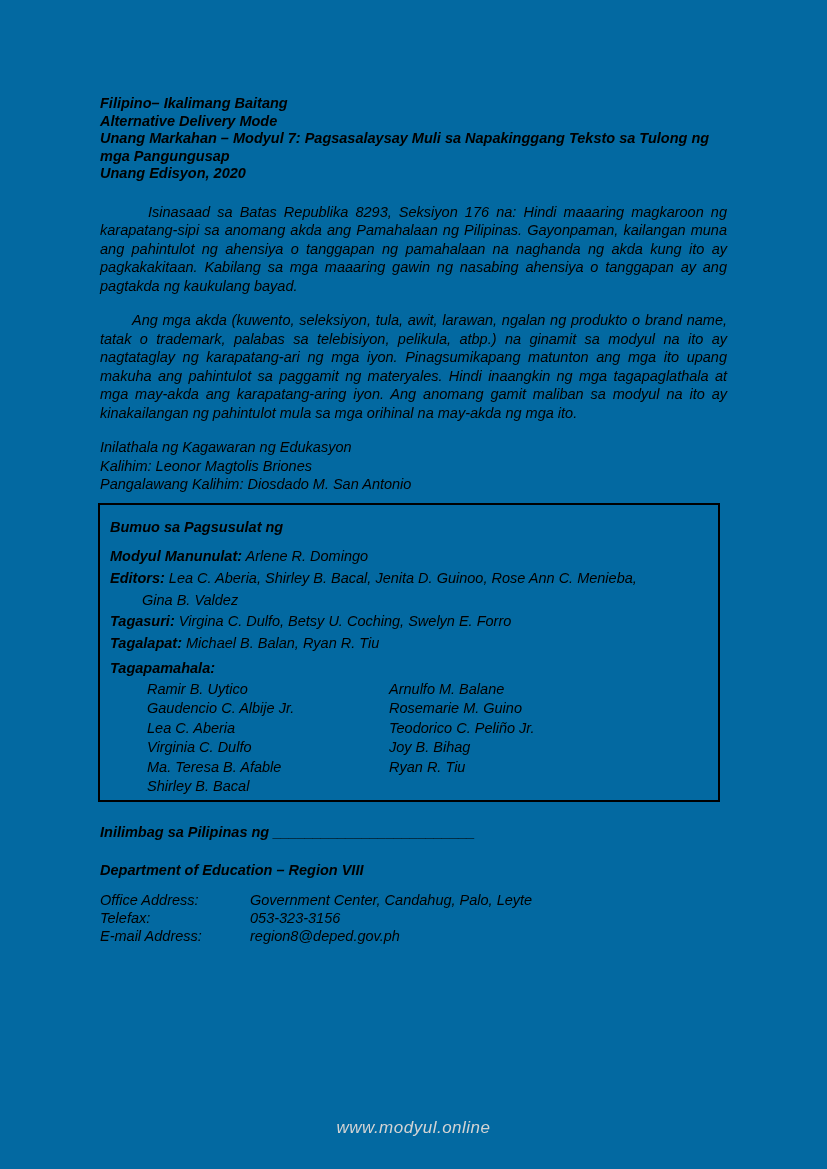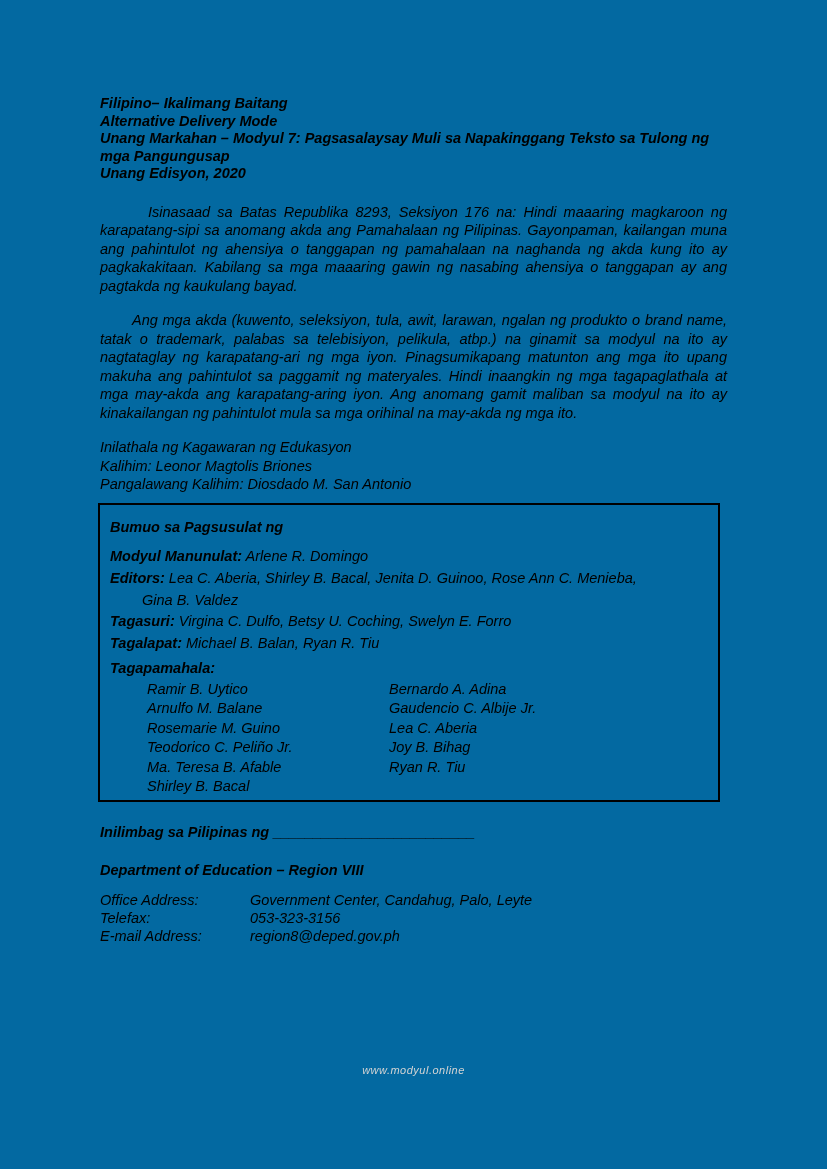--- a/index.html
+++ b/index.html
@@ -69,25 +69,25 @@
   .dept-line { margin-top: 19px; font-weight: bold; line-height: 18.5px; margin-bottom: 12px; }
 
   .contact-grid {
     display: grid;
     grid-template-columns: 150px auto;
     line-height: 18px;
   }
 
   .watermark {
     position: absolute;
-    top: 1064px;
+    top: 1118px;
     left: 0;
     width: 100%;
     text-align: center;
-    font-size: 11px;
+    font-size: 17px;
     color: #d4d4d4;
     letter-spacing: 0.5px;
   }
 </style>
 </head>
 <body>
 
 <div class="page">
   <div class="content">
 
@@ -128,26 +128,26 @@
 
       <div class="box-row gap-after">
         <span class="bold">Tagalapat:</span>
         <span>Michael B. Balan, Ryan R. Tiu</span>
       </div>
 
       <div class="mgr-label">Tagapamahala:</div>
 
       <div class="mgr-grid">
         <div>Ramir B. Uytico</div>
-        <div>Bernardo A. Adina</div>
         <div>Arnulfo M. Balane</div>
         <div>Gaudencio C. Albije Jr.</div>
         <div>Rosemarie M. Guino</div>
         <div>Lea C. Aberia</div>
         <div>Teodorico C. Peliño Jr.</div>
+        <div>Virginia C. Dulfo</div>
         <div>Joy B. Bihag</div>
         <div>Ma. Teresa B. Afable</div>
         <div>Ryan R. Tiu</div>
         <div>Shirley B. Bacal</div>
       </div>
     </div>
 
     <div class="printed-line">
       <span>Inilimbag sa Pilipinas ng</span>
       <span class="blank">_________________________</span>

